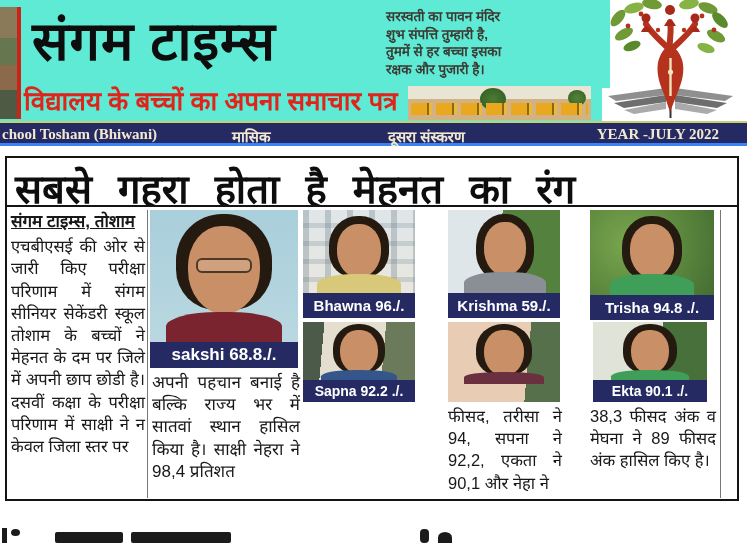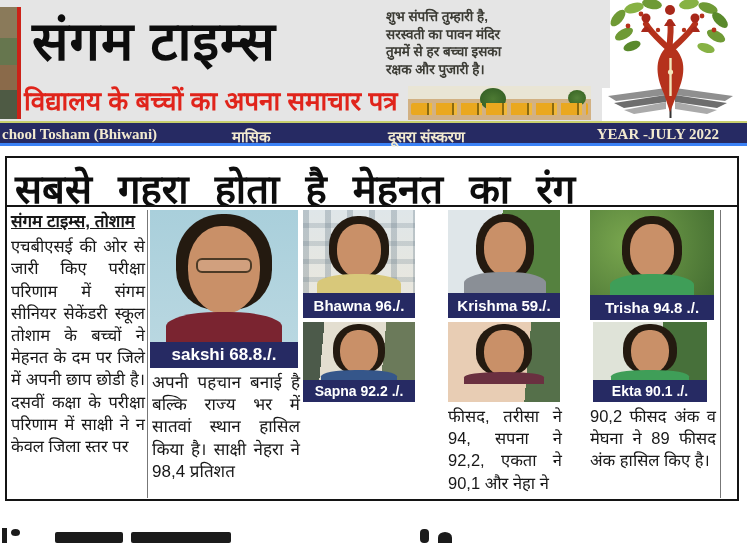--- a/index.html
+++ b/index.html
@@ -2,21 +2,21 @@
 <html><head>
 <meta charset="utf-8">
 <style>
   * { margin:0; padding:0; box-sizing:border-box; }
   html,body { width:747px; height:543px; }
   body { font-family:"Liberation Sans", sans-serif; background:#fff; position:relative; overflow:hidden; }
 
   .page { position:absolute; left:0; top:0; width:747px; height:543px; background:#fff; }
 
   
-  .masthead { position:absolute; left:0; top:0; width:610px; height:121px; background:#e5e5e5; }
+  .masthead { position:absolute; left:0; top:0; width:610px; height:121px; background:#5eead4; }
   .edge-photo { position:absolute; left:0; top:7px; width:17px; height:112px;
     background:linear-gradient(180deg,#8a7a5a 0 28%,#66764e 28% 52%,#8a6a4a 52% 74%,#4e5a44 74%); }
   .edge-rule { position:absolute; left:17px; top:7px; width:4px; height:112px; background:#cc2218; }
   .np-title { position:absolute; left:32px; top:2px; width:340px; font-size:54px; line-height:78px;
     font-weight:800; color:#0d0d0d; letter-spacing:1px; white-space:nowrap; }
   .tagline { position:absolute; left:24px; top:82px; width:390px; font-size:26px; font-weight:800;
     color:#e0241b; white-space:nowrap; }
   .quote { position:absolute; left:386px; top:8px; width:180px; font-size:13.5px; line-height:17.5px;
     font-weight:600; color:#3b3b34; }
   .bus-photo { position:absolute; left:408px; top:86px; width:183px; height:34px;
@@ -75,22 +75,22 @@
 <body>
 
 <div class="page">
 
   <header class="masthead">
     <div class="edge-photo"></div>
     <div class="edge-rule"></div>
     <h1 class="np-title">संगम टाइम्स</h1>
     <div class="tagline">विद्यालय के बच्चों का अपना समाचार पत्र</div>
     <div class="quote">
+      <div>सरस्वती का पावन मंदिर</div>
       <div>शुभ संपत्ति तुम्हारी है,</div>
-      <div>सरस्वती का पावन मंदिर</div>
       <div>तुममें से हर बच्चा इसका</div>
       <div>रक्षक और पुजारी है।</div>
     </div>
     <div class="bus-photo">
       <div class="bus-tree1"></div>
       <div class="bus-tree2"></div>
       <div class="bus-strip"></div>
     </div>
     <div class="logo-wrap">
       <div class="logo-white"></div>
@@ -222,21 +222,21 @@
       <div class="hair" style="left:30px; top:2px; width:54px; height:50px;"></div>
       <div class="head" style="left:38px; top:8px; width:38px; height:44px;"></div>
       <div class="shirt" style="left:18px; top:48px; width:78px; height:14px; background:#3f9e58;"></div>
       <div class="cap cap-sm">Ekta 90.1 ./.</div>
     </div>
 
     <div class="col-text" style="left:441px; top:247px; width:114px;">
       <span>फीसद, तरीसा ने 94, सपना ने 92,2, एकता ने 90,1 और नेहा ने</span>
     </div>
     <div class="col-text" style="left:583px; top:247px; width:126px;">
-      <span>90,2 फीसद अंक व मेघना ने 89 फीसद अंक हासिल किए है।</span>
+      <span>38,3 फीसद अंक व मेघना ने 89 फीसद अंक हासिल किए है।</span>
     </div>
   </article>
 
   <div>
     <div class="cut" style="left:2px; top:528px; width:5px; height:15px;"></div>
     <div class="cut" style="left:11px; top:529px; width:9px; height:7px; border-radius:50%;"></div>
     <div class="cut" style="left:55px; top:532px; width:68px; height:11px; border-radius:2px;"></div>
     <div class="cut" style="left:131px; top:532px; width:100px; height:11px; border-radius:2px;"></div>
     <div class="cut" style="left:420px; top:529px; width:9px; height:14px; border-radius:4px;"></div>
     <div class="cut" style="left:438px; top:532px; width:14px; height:11px; border-radius:50% 50% 0 0;"></div>

